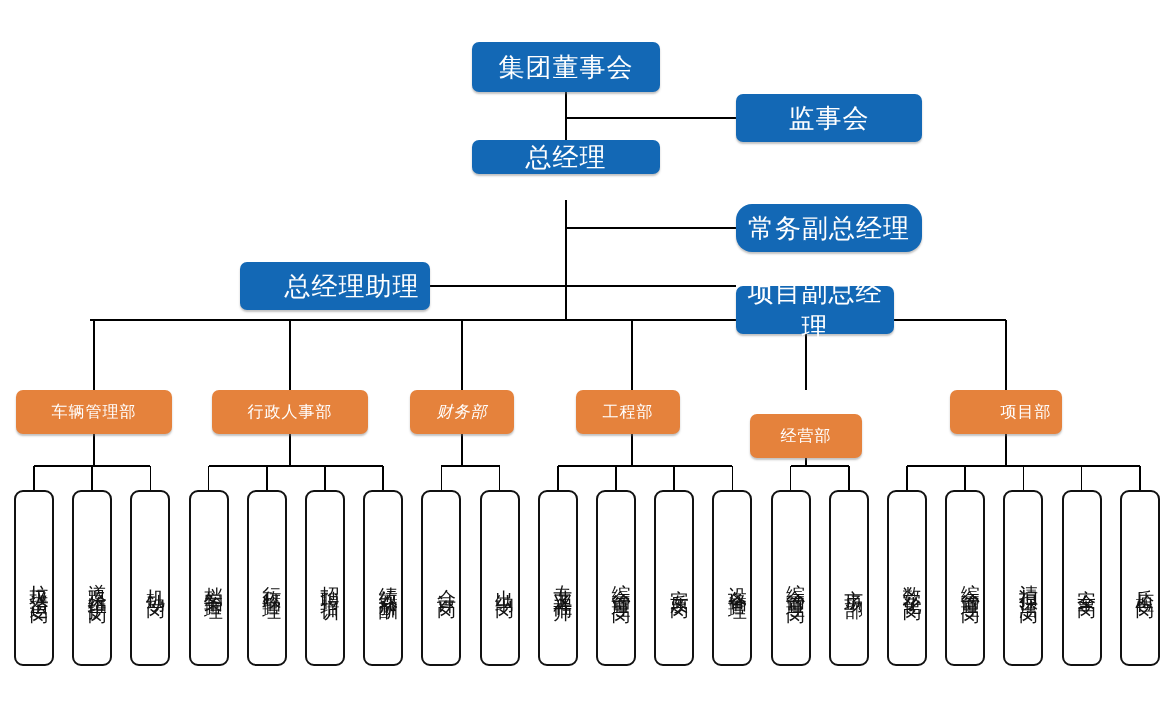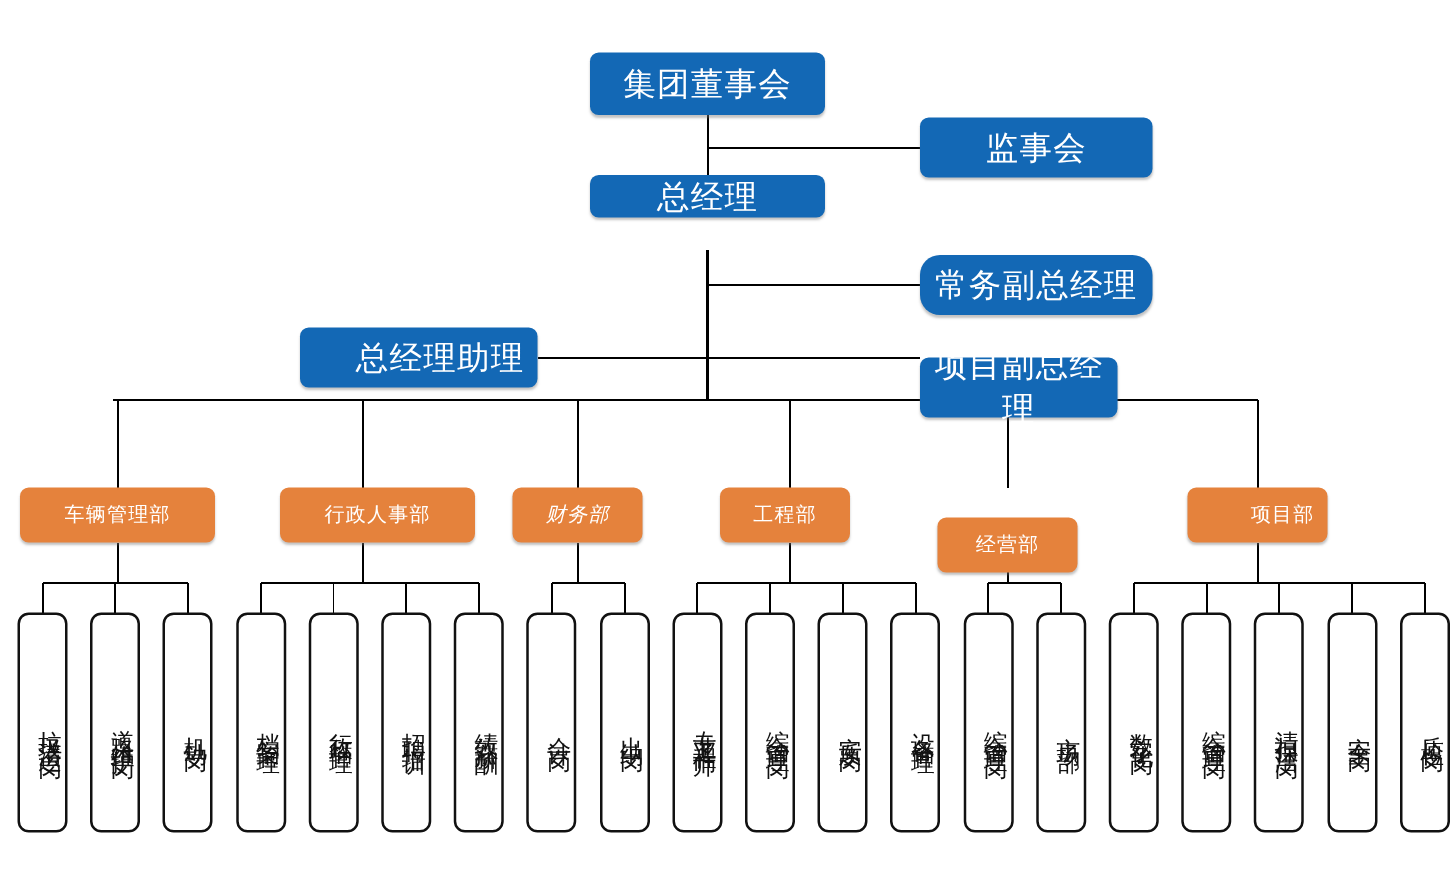--- a/index.html
+++ b/index.html
@@ -135,21 +135,21 @@
       <div class="node blue" style="left: 472px; top: 42px; width: 188px; height: 50px;">集团董事会</div>
       <div class="node blue" style="left: 736px; top: 94px; width: 186px; height: 48px;">监事会</div>
       <div class="node blue" style="left: 472px; top: 140px; width: 188px; height: 34px;">总经理</div>
       <div class="node blue" style="left: 736px; top: 204px; width: 186px; height: 48px; border-radius: 16px;">常务副总经理</div>
       <div class="node blue" style="left: 240px; top: 262px; width: 190px; height: 48px; padding-left: 34px;">总经理助理</div>
       <div class="node blue" style="left: 736px; top: 262px; width: 158px; height: 48px; margin-top: 24px;">项目副总经理</div>
       <div class="node orange" style="left: 16px; top: 390px; width: 156px; height: 44px;">车辆管理部</div>
       <div class="node leaf" style="left: 14px; top: 490px; width: 40px; height: 176px;">垃圾清运岗</div>
       <div class="node leaf" style="left: 72.2px; top: 490px; width: 40px; height: 176px;">道路维护岗</div>
       <div class="node leaf" style="left: 130.4px; top: 490px; width: 40px; height: 176px;">机动岗</div>
-      <div class="node orange" style="left: 212px; top: 390px; width: 156px; height: 44px; margin-left: 12px;">行政人事部</div>
+      <div class="node orange" style="left: 212px; top: 390px; width: 156px; height: 44px;">行政人事部</div>
       <div class="node leaf" style="left: 188.6px; top: 490px; width: 40px; height: 176px;">档案管理</div>
       <div class="node leaf" style="left: 246.8px; top: 490px; width: 40px; height: 176px;">行政管理</div>
       <div class="node leaf" style="left: 305px; top: 490px; width: 40px; height: 176px;">招聘培训</div>
       <div class="node leaf" style="left: 363.2px; top: 490px; width: 40px; height: 176px;">绩效薪酬</div>
       <div class="node orange" style="left: 410px; top: 390px; width: 104px; height: 44px; font-style: italic;">财务部</div>
       <div class="node leaf" style="left: 421.4px; top: 490px; width: 40px; height: 176px;">会计岗</div>
       <div class="node leaf" style="left: 479.6px; top: 490px; width: 40px; height: 176px;">出纳岗</div>
       <div class="node orange" style="left: 576px; top: 390px; width: 104px; height: 44px;">工程部</div>
       <div class="node leaf" style="left: 537.8px; top: 490px; width: 40px; height: 176px;">专业工程师</div>
       <div class="node leaf" style="left: 596px; top: 490px; width: 40px; height: 176px;">综合管理岗</div>

